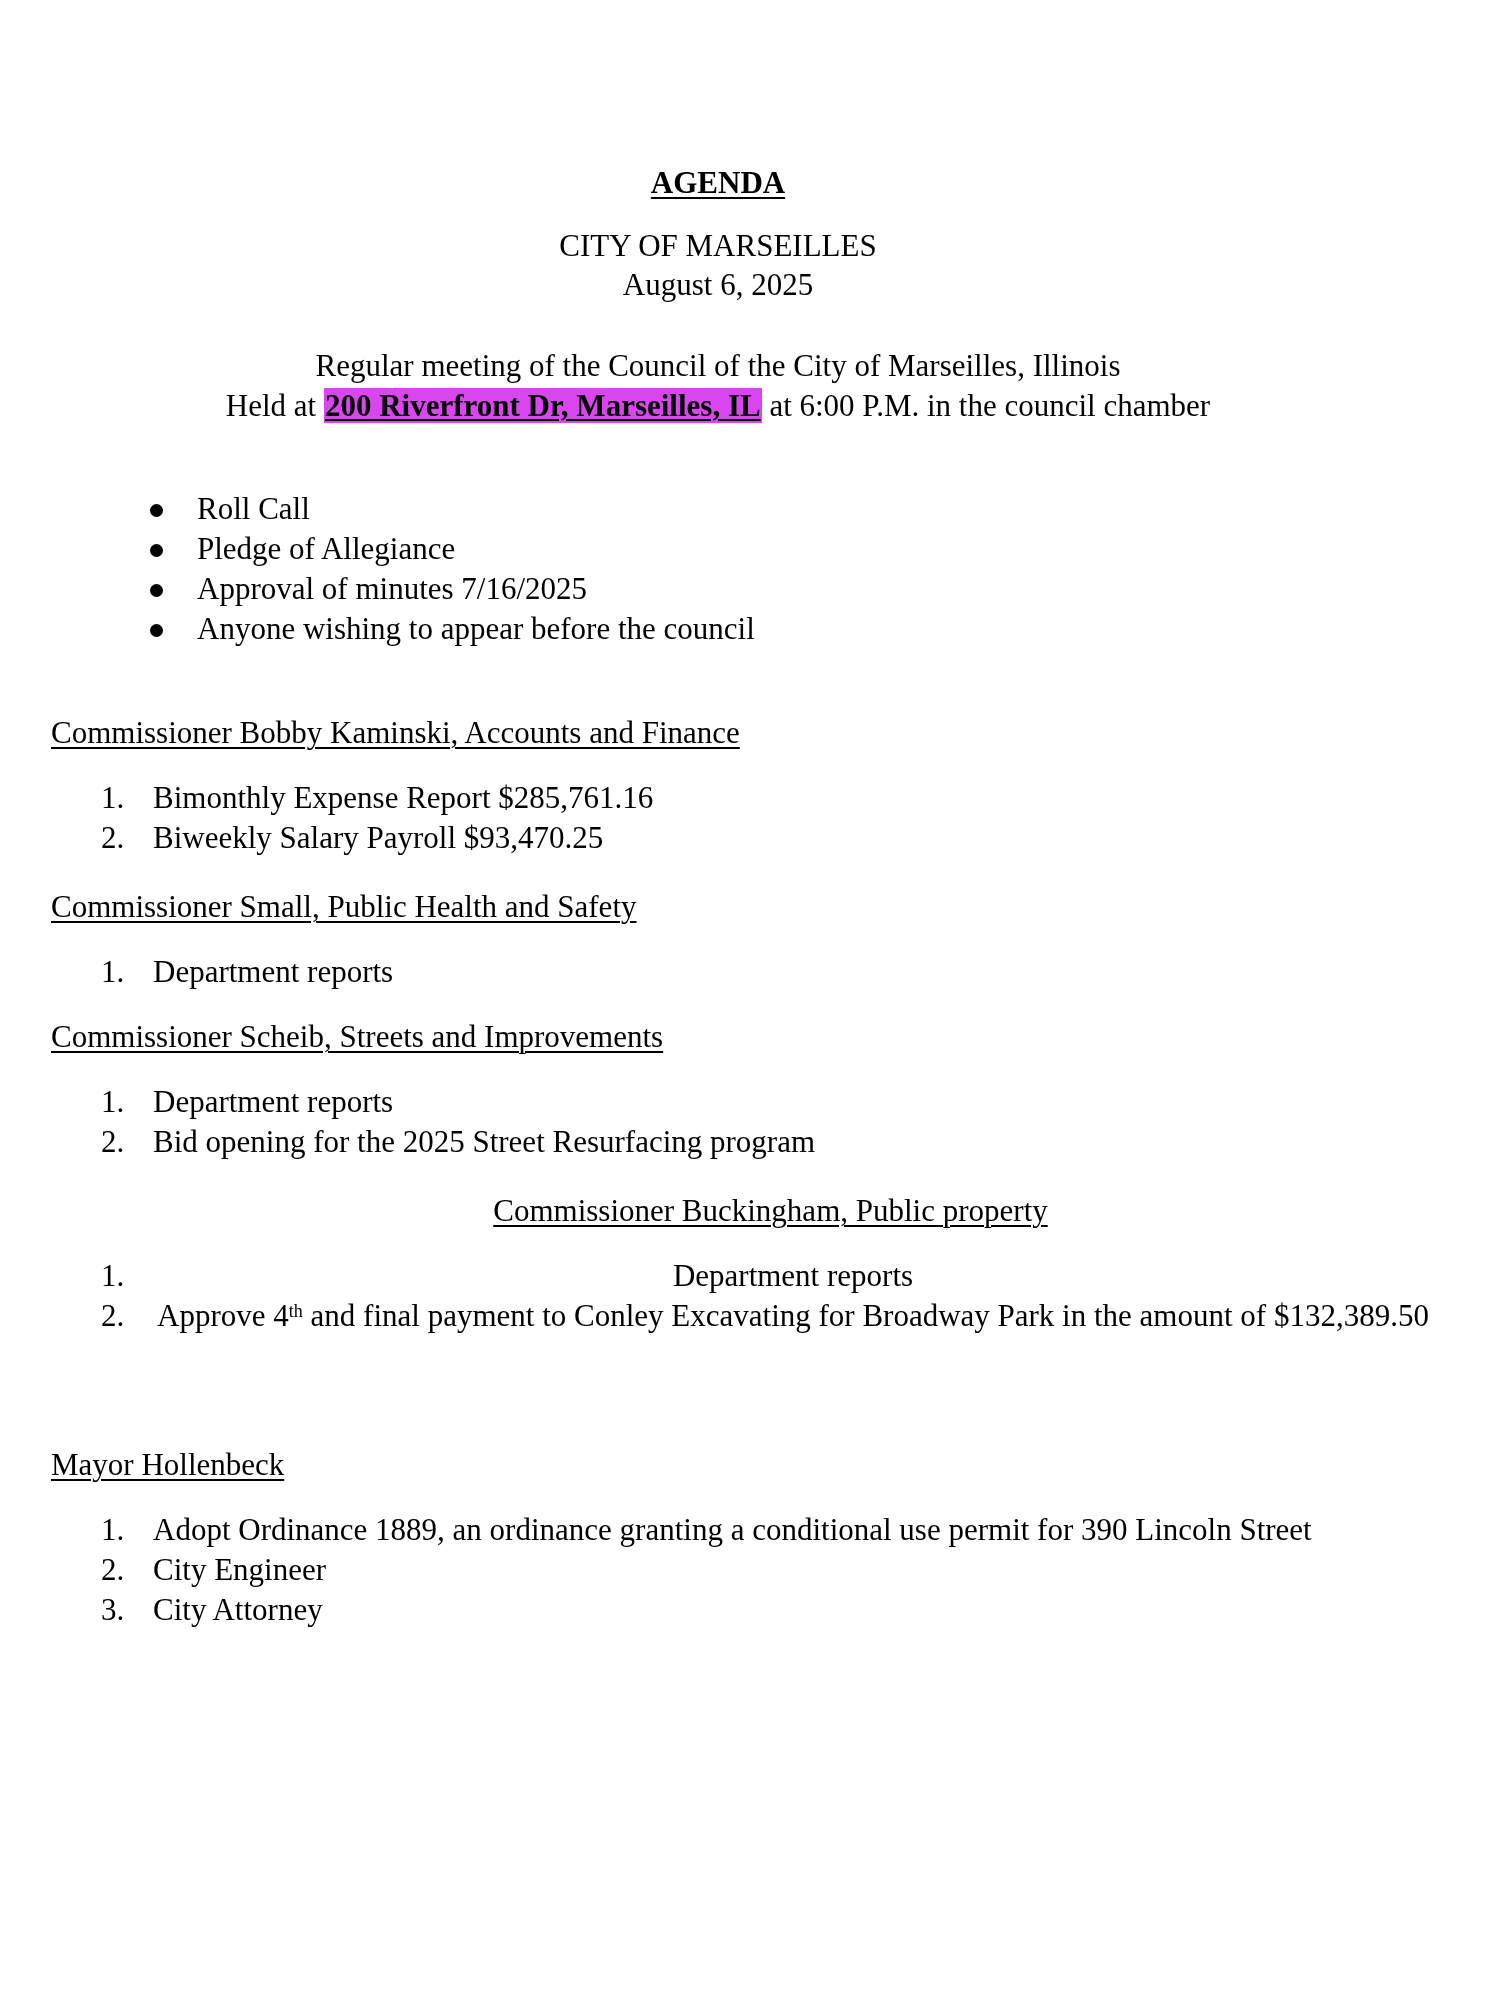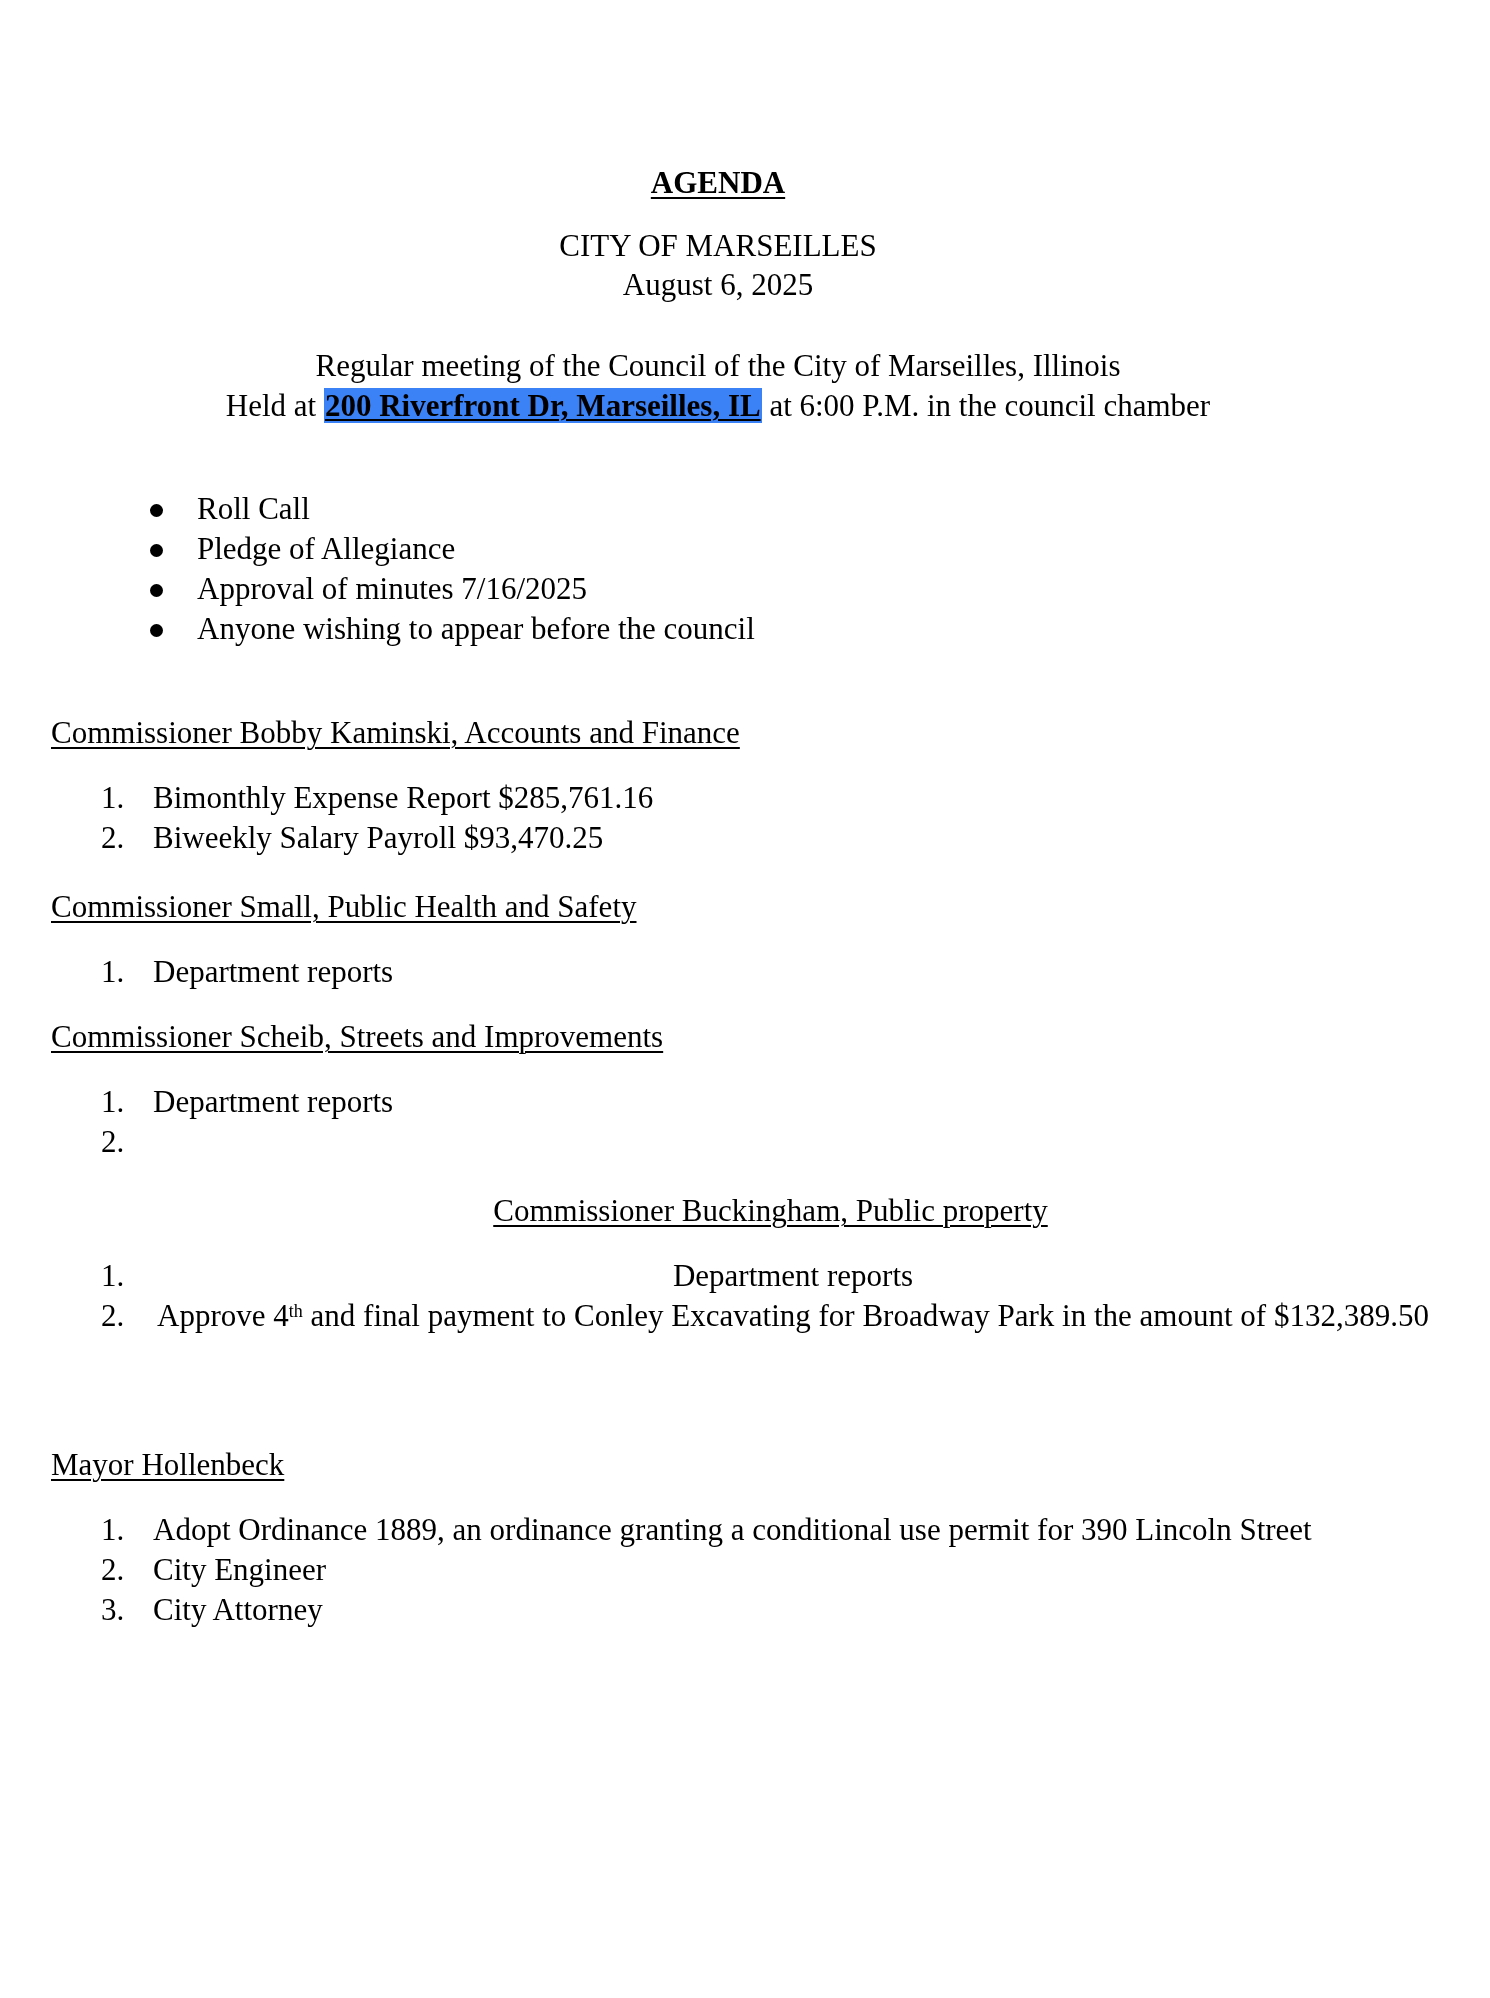--- a/index.html
+++ b/index.html
@@ -126,21 +126,21 @@
 </head>
 <body>
 
 <div class="page">
 
   <div class="center title">AGENDA</div>
   <div class="center city">CITY OF MARSEILLES</div>
   <div class="center date">August 6, 2025</div>
 
   <div class="center meeting1">Regular meeting of the Council of the City of Marseilles, Illinois</div>
-  <div class="center meeting2"><span>Held at </span><span class="highlight" style="background: #3b82f6;">200 Riverfront Dr, Marseilles, IL</span><span> at 6:00 P.M. in the council chamber</span></div>
+  <div class="center meeting2"><span>Held at </span><span class="highlight" style="background: #d946ef;">200 Riverfront Dr, Marseilles, IL</span><span> at 6:00 P.M. in the council chamber</span></div>
 
   <ul class="bullets">
     <li><span class="dot"></span><span>Roll Call</span></li>
     <li><span class="dot"></span><span>Pledge of Allegiance</span></li>
     <li><span class="dot"></span><span>Approval of minutes 7/16/2025</span></li>
     <li><span class="dot"></span><span>Anyone wishing to appear before the council</span></li>
   </ul>
 
   <div class="section" id="sec-kaminski">
     <div class="section-heading">Commissioner Bobby Kaminski, Accounts and Finance</div>
@@ -154,21 +154,21 @@
     <div class="section-heading">Commissioner Small, Public Health and Safety</div>
     <ol class="items">
       <li><span class="num">1.</span><span>Department reports</span></li>
     </ol>
   </div>
 
   <div class="section" id="sec-scheib">
     <div class="section-heading">Commissioner Scheib, Streets and Improvements</div>
     <ol class="items">
       <li><span class="num">1.</span><span>Department reports</span></li>
-      <li><span class="num">2.</span></li>
+      <li><span class="num">2.</span><span>Bid opening for the 2025 Street Resurfacing program</span></li>
     </ol>
   </div>
 
   <div class="section" id="sec-buckingham">
     <div class="section-heading">Commissioner Buckingham, Public property</div>
     <ol class="items">
       <li><span class="num">1.</span><span>Department reports</span></li>
       <li><span class="num">2.</span><span><span>Approve 4</span><sup>th</sup><span> and final payment to Conley Excavating for Broadway Park in the amount of $132,389.50</span></span></li>
     </ol>
   </div>

